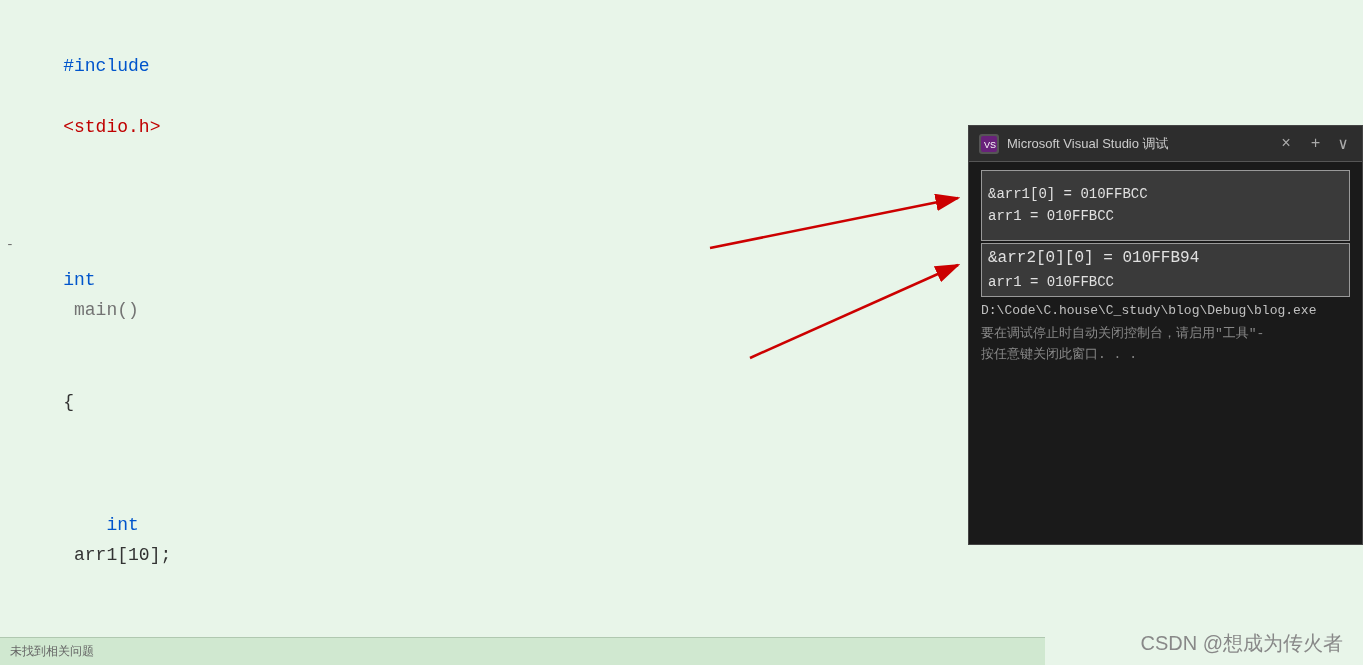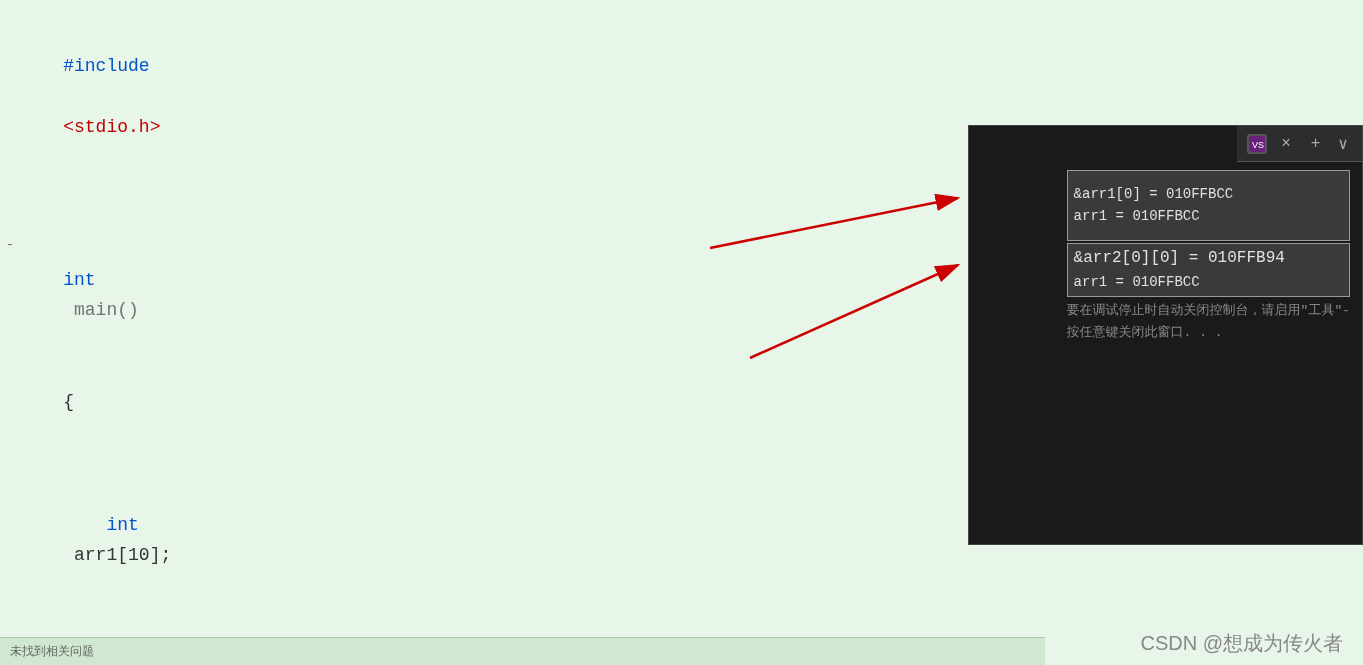--- a/index.html
+++ b/index.html
@@ -38,21 +38,20 @@
     .debug-window {
       position: absolute;
       top: 125px;
       right: 0;
       width: 395px;
       height: 420px;
       background-color: #1a1a1a;
       border: 1px solid #444;
       display: flex;
       flex-direction: column;
-      align-items: flex-end;
     }
 
     .debug-titlebar {
       background-color: #2d2d2d;
       height: 36px;
       display: flex;
       align-items: center;
       padding: 0 10px;
       border-bottom: 1px solid #555;
       flex-shrink: 0;
@@ -220,38 +219,40 @@
 </svg>
 
 <div class="debug-window">
   <div class="debug-titlebar">
     <div class="debug-title-icon">
       <svg width="16" height="16" viewBox="0 0 16 16" fill="none">
         <rect width="16" height="16" rx="2" fill="#68217a"></rect>
         <text x="3" y="12" font-size="9" fill="white" font-family="Arial">VS</text>
       </svg>
     </div>
+    <span class="debug-title-text">Microsoft Visual Studio 调试</span>
     <div class="debug-title-btns">
       <span class="debug-close-btn">×</span>
       <span class="debug-plus-btn">+</span>
       <span class="debug-chevron-btn">∨</span>
     </div>
   </div>
   <div class="debug-content">
 
     <div style="border: 1.5px solid #999; background: #3a3a3a; padding: 12px 6px; margin-bottom: 2px;">
       <span style="display:block; color:#e0e0e0; font-size:14px;">&amp;arr1[0] = 010FFBCC</span>
       <span style="display:block; color:#e0e0e0; font-size:14px;">arr1 = 010FFBCC</span>
     </div>
 
     <div style="border: 1.5px solid #999; background: #3a3a3a; padding: 2px 6px; margin-bottom: 4px;">
       <span style="display:block; color:#e0e0e0; font-size:16px;">&amp;arr2[0][0] = 010FFB94</span>
       <span style="display:block; color:#e0e0e0; font-size:14px;">arr1 = 010FFBCC</span>
     </div>
 
+    <span class="output-normal" style="font-size:13px; color:#c0c0c0; word-break:break-all;">D:\Code\C.house\C_study\blog\Debug\blog.exe</span>
     <span class="output-dim">要在调试停止时自动关闭控制台，请启用"工具"-</span>
     <span class="output-dim">按任意键关闭此窗口. . .</span>
   </div>
 </div>
 
 <div class="status-bar">
   <span class="status-text">未找到相关问题</span>
 </div>
 
 <div class="watermark">

